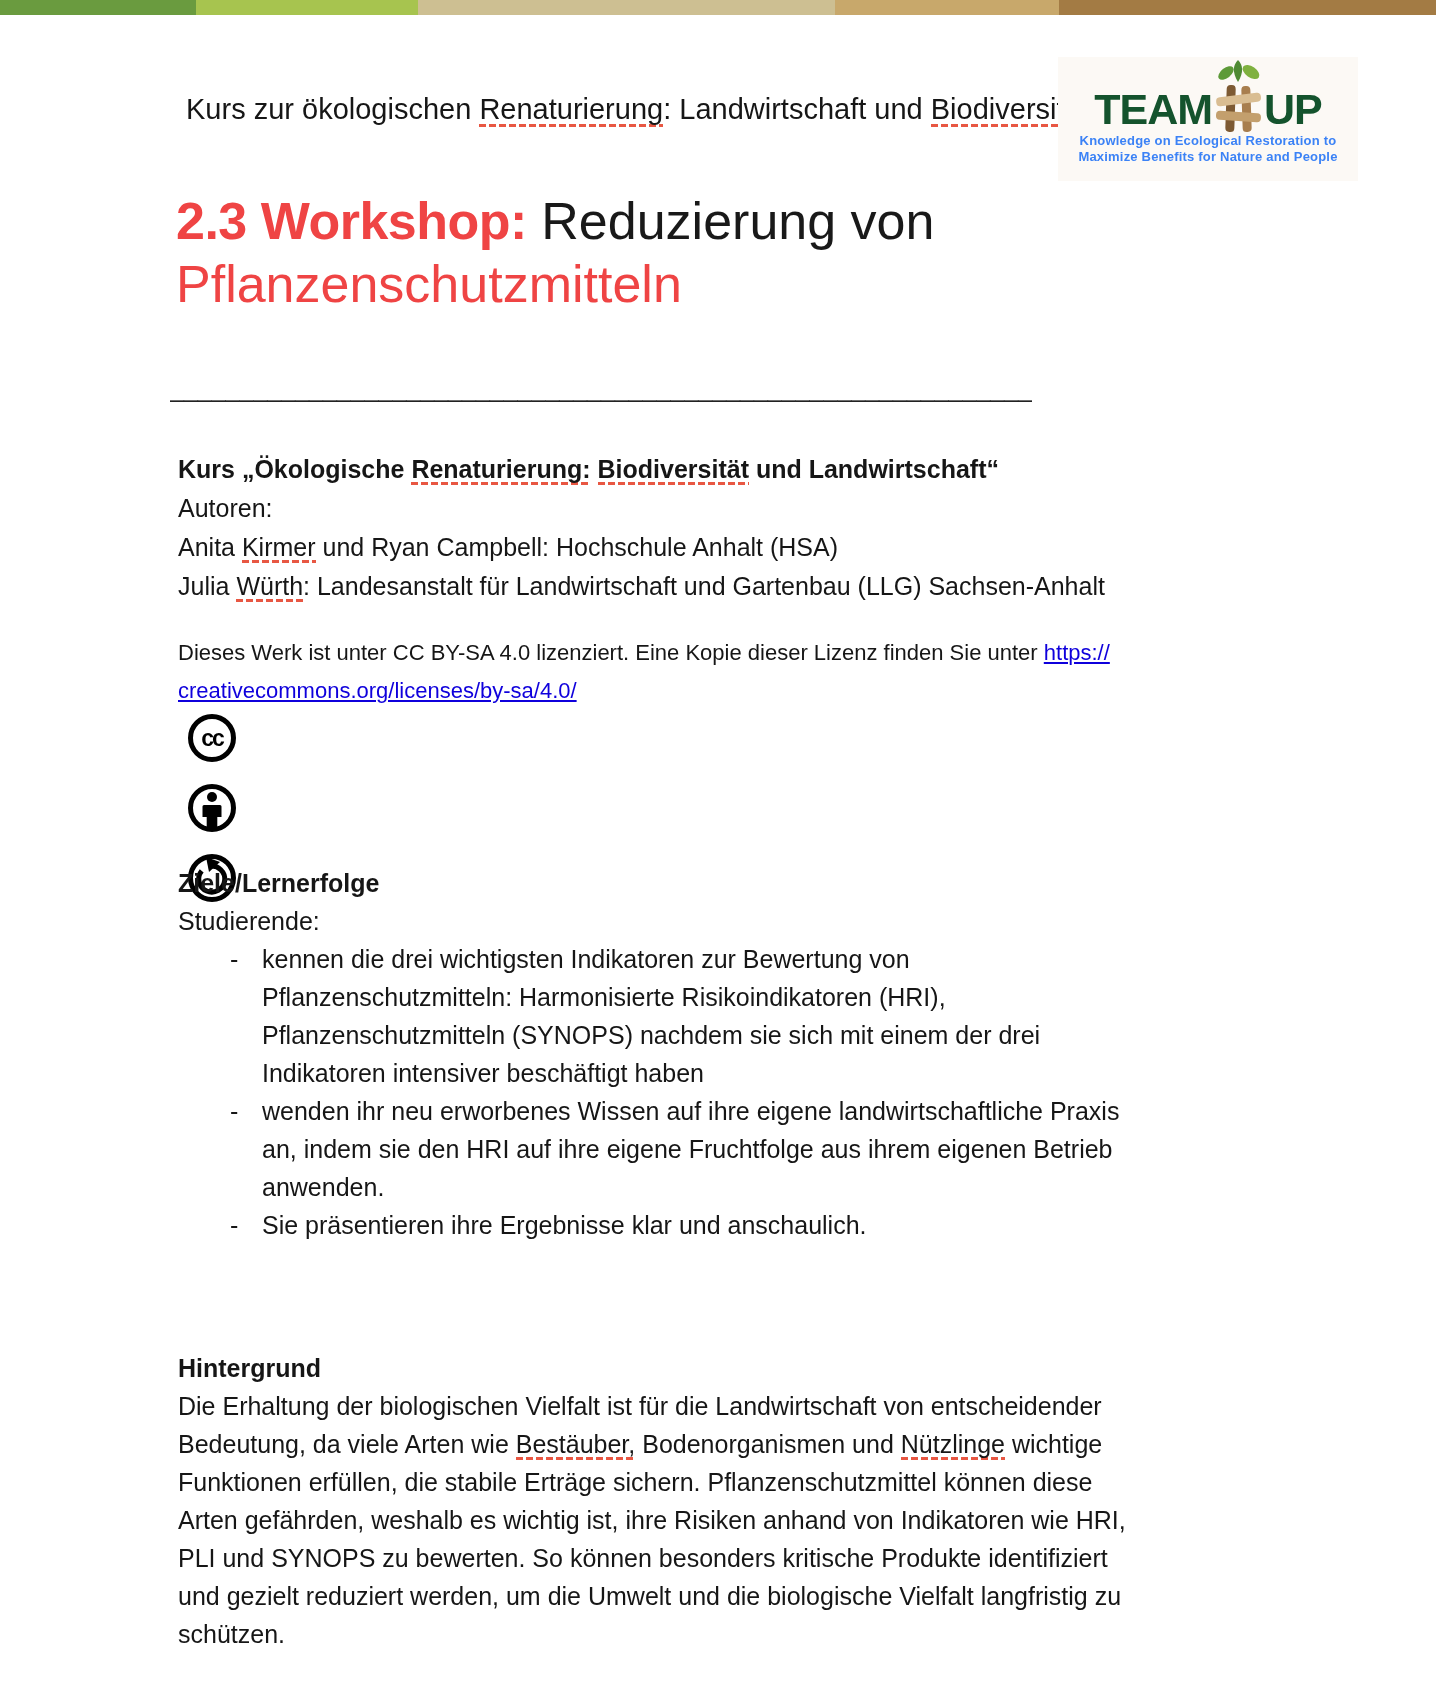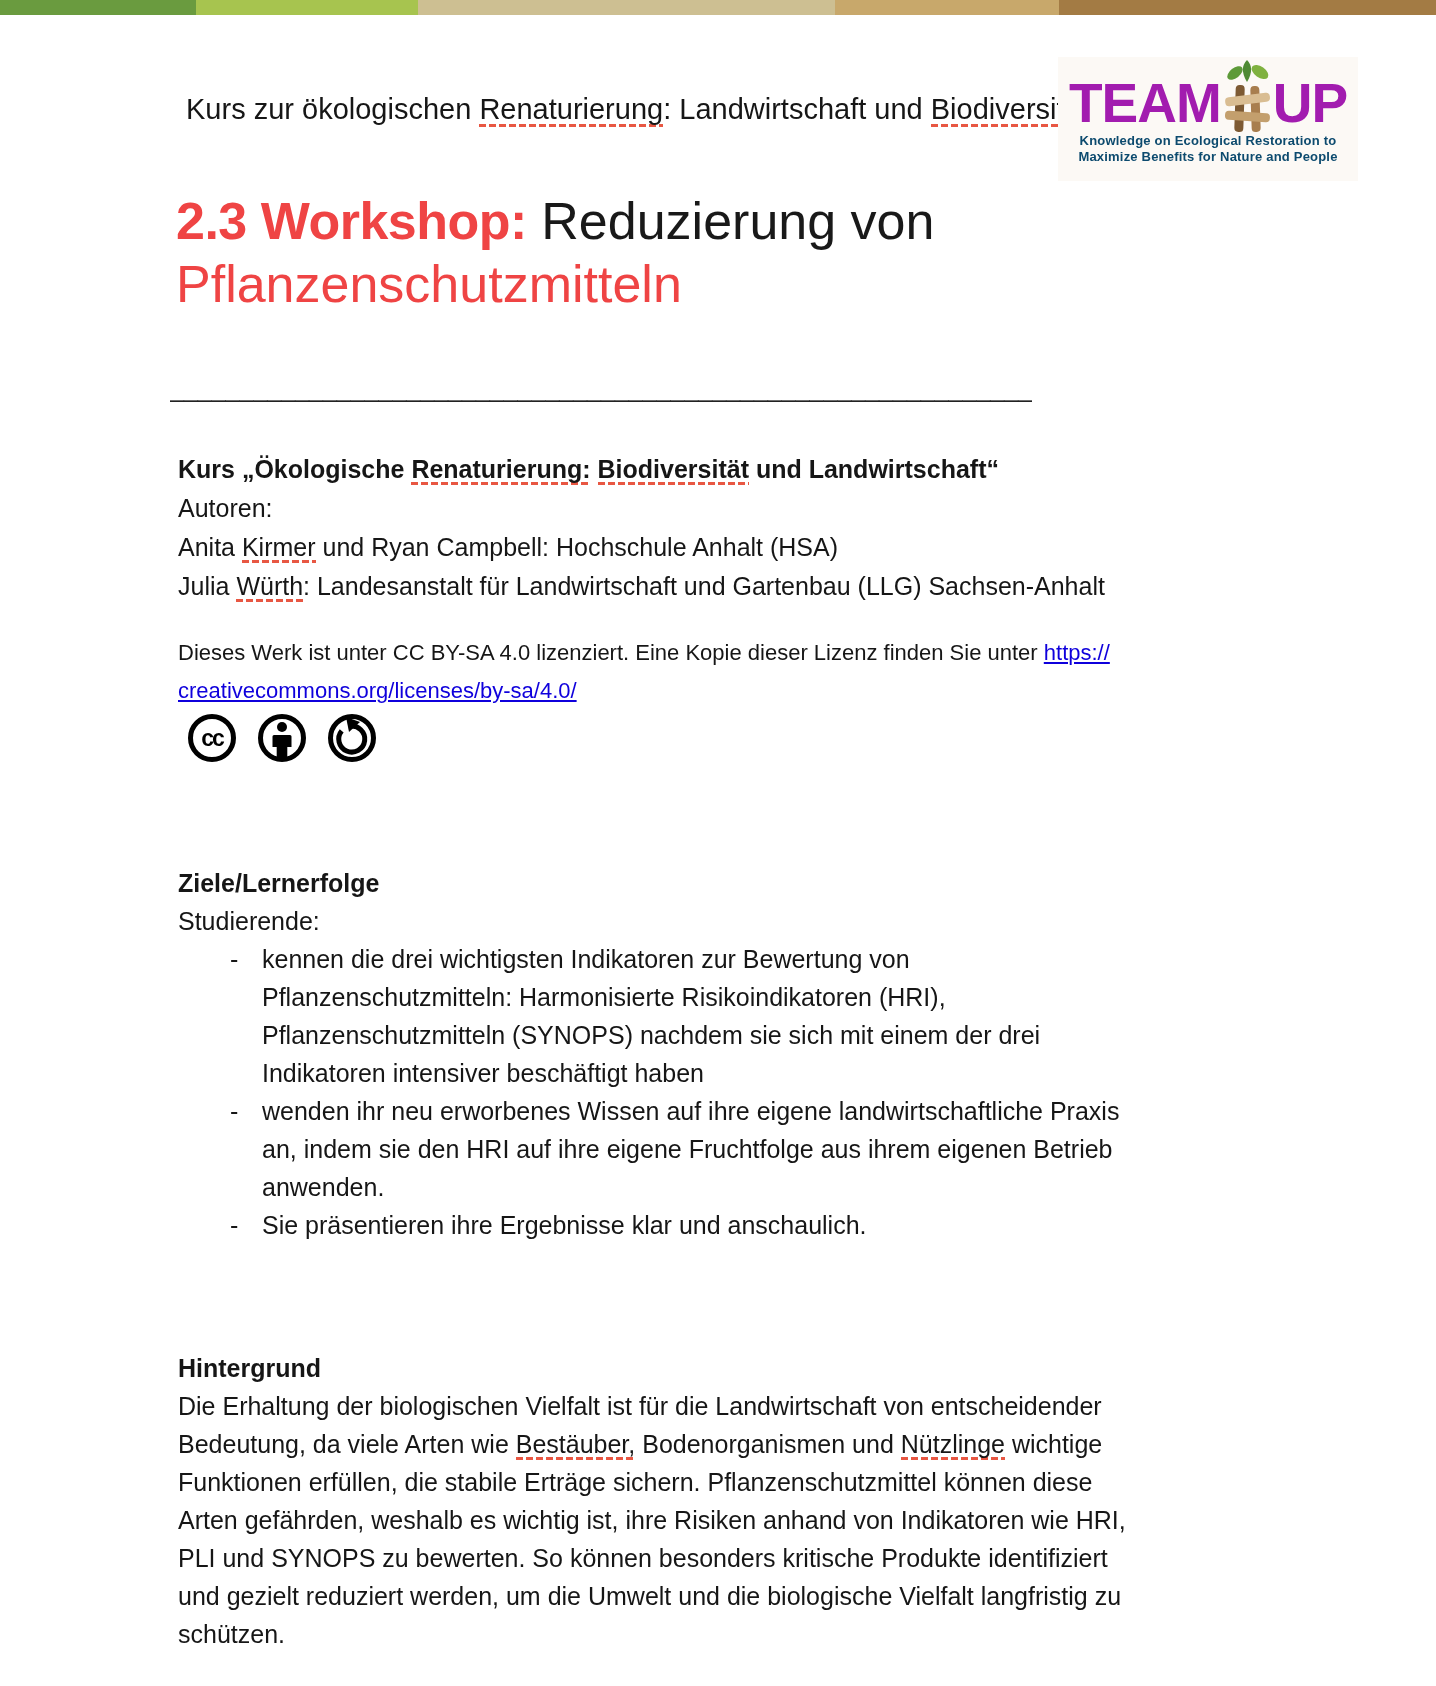--- a/index.html
+++ b/index.html
@@ -16,39 +16,39 @@
   .sq{background-image:repeating-linear-gradient(90deg,#e85743 0 7px,rgba(0,0,0,0) 7px 10px);
       background-repeat:repeat-x;background-position:0 100%;background-size:10px 3.5px;
       padding-bottom:2px;}
   
   .header-line{position:absolute;left:186px;top:94px;font-size:29px;}
   .header-line .tl{line-height:30px;}
   
   .logo{position:absolute;left:1058px;top:57px;width:300px;height:124px;background:#fcf9f5;
         display:flex;flex-direction:column;align-items:center;justify-content:flex-start;}
   .logo-row{display:flex;align-items:flex-end;height:76px;}
-  .logo-team,.logo-up{font-size:55px;font-weight:bold;color:#a21caf;letter-spacing:-1px;
+  .logo-team,.logo-up{font-size:43px;font-weight:bold;color:#14532d;letter-spacing:-1px;
         line-height:1;padding-bottom:2px;}
   .logo-mark{margin:0 2px;}
-  .logo-tag{font-size:13px;font-weight:bold;color:#0c4a6e;line-height:15.5px;letter-spacing:0.2px;}
+  .logo-tag{font-size:13px;font-weight:bold;color:#3b82f6;line-height:15.5px;letter-spacing:0.2px;}
   .logo-tag:first-of-type{margin-top:3px;}
   
   .title{position:absolute;left:176px;top:190px;font-size:52px;color:#191919;}
   .title .tl{line-height:63px;}
   .title .b{letter-spacing:-0.5px;}
   
   .divider{position:absolute;left:170px;top:374px;width:862px;font-size:25px;color:#222;
            white-space:nowrap;overflow:hidden;}
   
   .course-block{position:absolute;left:178px;top:450px;font-size:25px;}
   .course-block .tl{line-height:39px;}
   
   .license-block{position:absolute;left:178px;top:634px;font-size:22px;}
   
-  .cc-icons{position:absolute;left:186px;top:712px;display:flex;gap:18px;}
+  .cc-icons{position:absolute;left:186px;top:712px;display:flex;gap:18px;flex-direction:column;}
   
   .goals{position:absolute;left:178px;top:832px;font-size:25px;width:1120px;}
   .line{line-height:38px;}
   .heading{font-weight:bold;margin-top:32px;}
   .bitem{position:relative;padding-left:84px;}
   .bitem .mark{position:absolute;left:52px;top:0;line-height:38px;}
   
   .background{position:absolute;left:178px;top:1317px;font-size:25px;width:1120px;}
 </style>
 </head>

